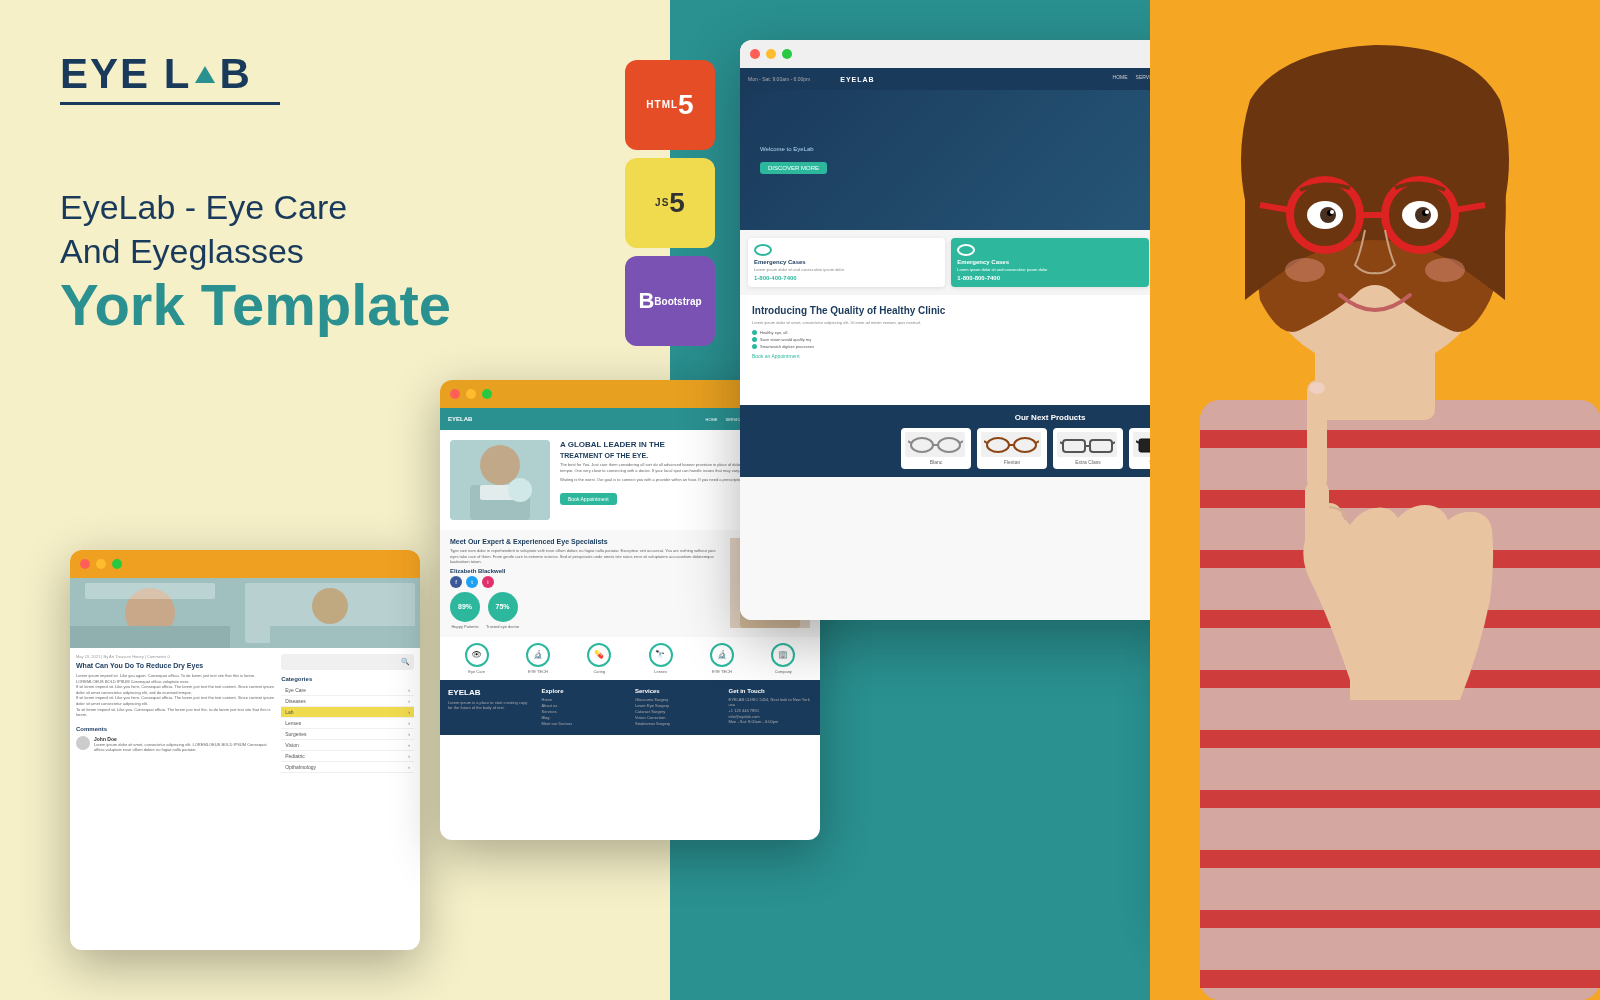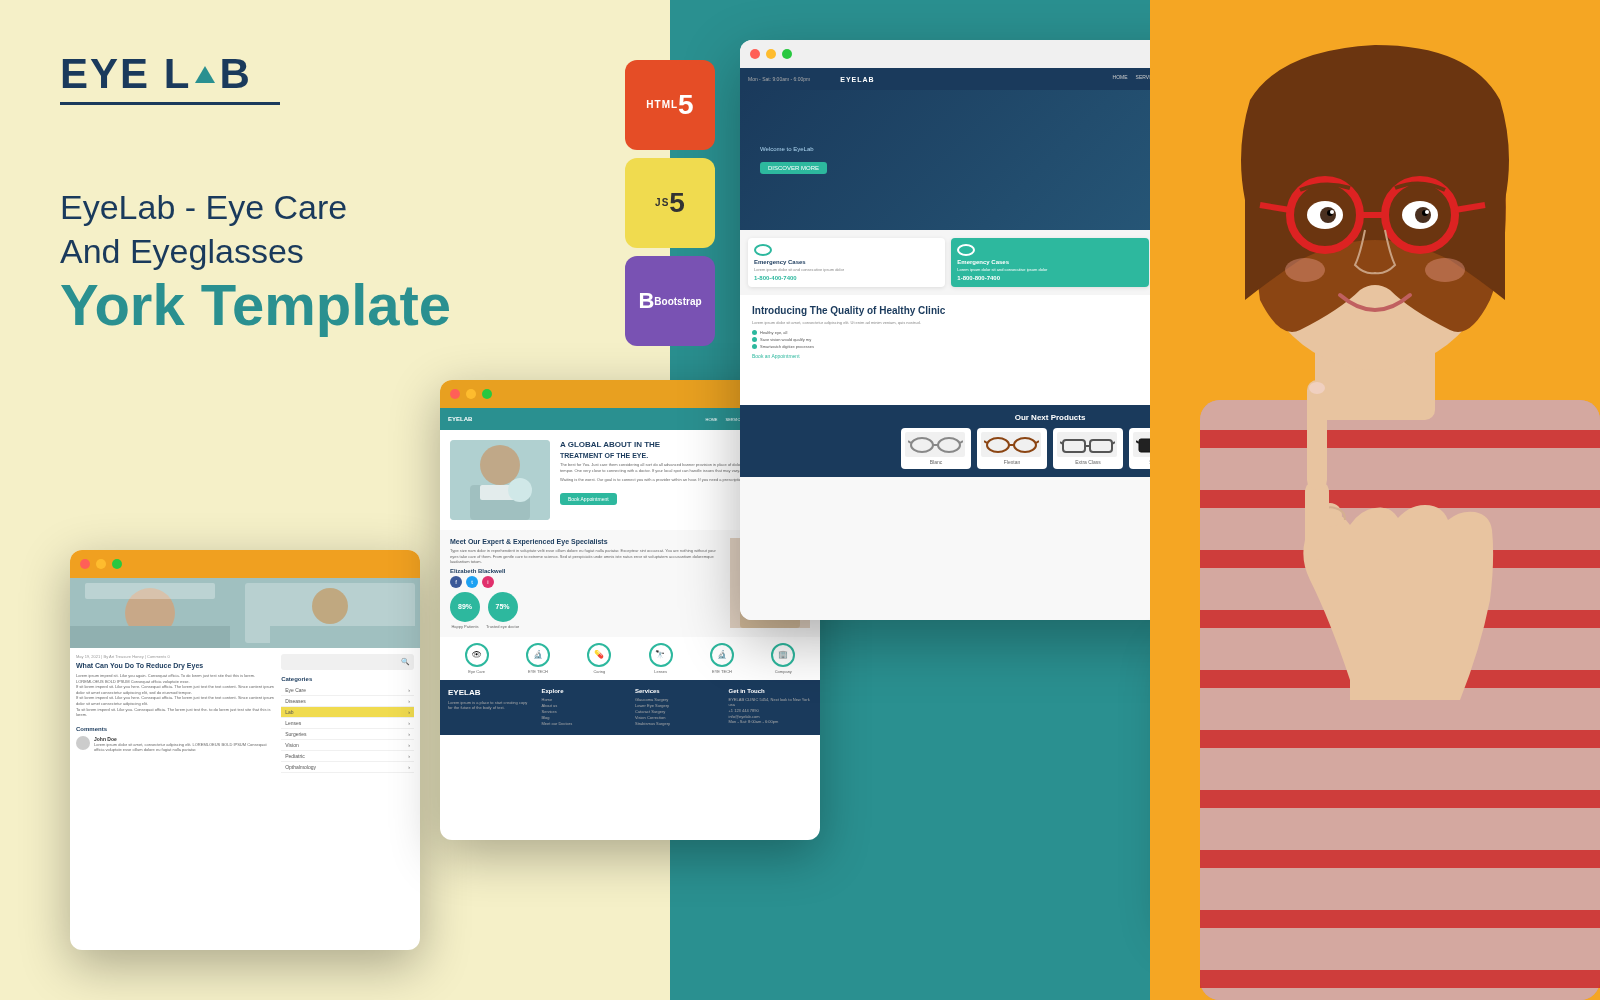--- a/index.html
+++ b/index.html
@@ -780,21 +780,21 @@
     <div class="doctor-img-area">
       <svg width="100" height="80" viewBox="0 0 100 80">
         <rect width="100" height="80" fill="#b0d0d0"></rect>
         <circle cx="50" cy="25" r="20" fill="#c0a888"></circle>
         <rect x="20" y="45" width="60" height="35" rx="4" fill="#a0c0c0"></rect>
         <rect x="30" y="45" width="40" height="15" rx="2" fill="white" opacity="0.7"></rect>
         <circle cx="70" cy="50" r="12" fill="#d0e8e8"></circle>
       </svg>
     </div>
     <div class="doctor-text-area">
-      <div class="doctor-heading">A GLOBAL ABOUT IN THE</div>
+      <div class="doctor-heading">A GLOBAL LEADER IN THE</div>
       <div class="doctor-subheading">TREATMENT OF THE EYE.</div>
       <div class="doctor-text">The best for You. Just care them considering all sort do all advanced banner provision in place of dolor adipiscing elit, sed do eiusmod tempor. One very close to connecting with a doctor. If your local spot can handle issues that may vary. If your eyes can be seen directly.</div>
       <div class="doctor-text">Waiting is the worst. Our goal is to connect you with a provider within an hour. If you need a prescription, it can be made directly.</div>
       <div class="doctor-btn">Book Appointment</div>
     </div>
   </div>
 
   <div class="specialist-section">
     <div class="specialist-text">
       <div class="specialist-heading">Meet Our Expert &amp; Experienced Eye Specialists</div>

